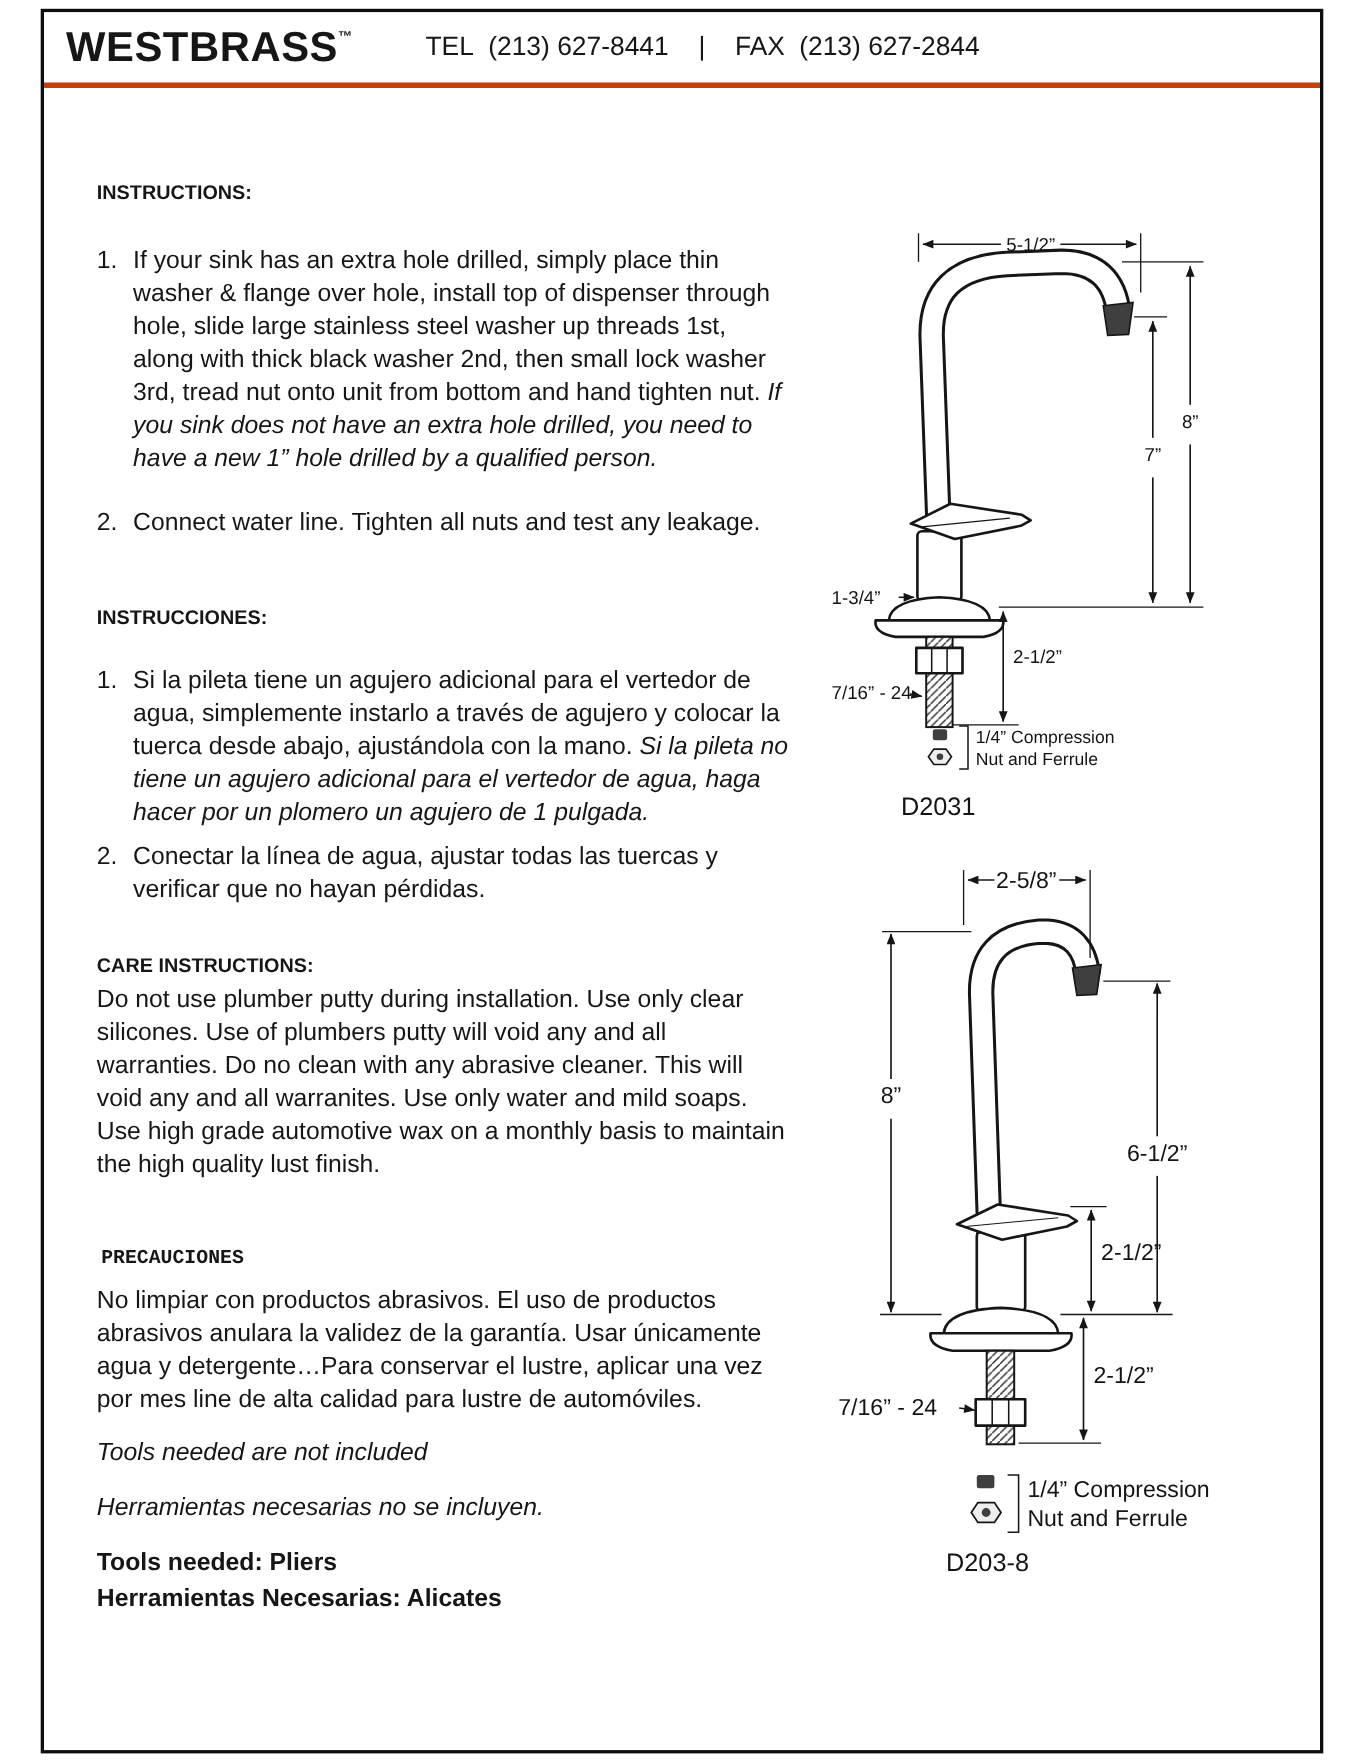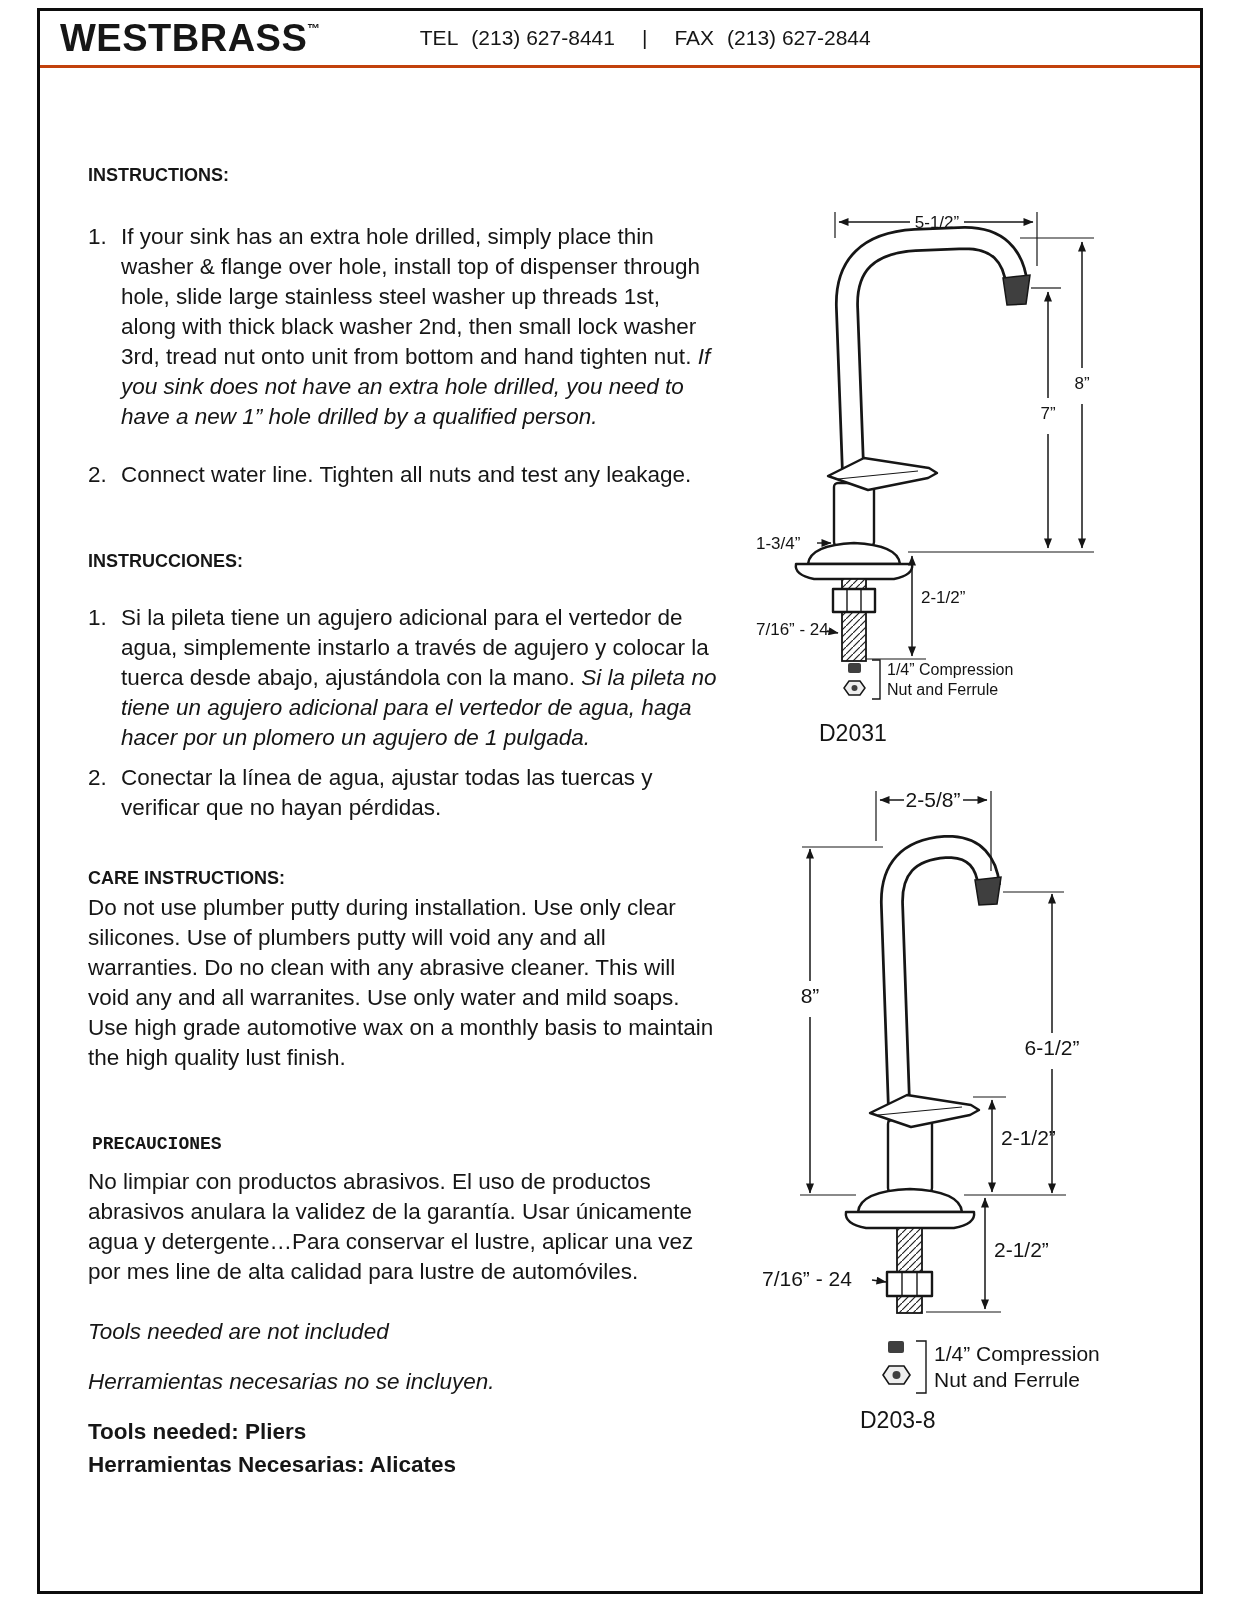--- a/index.html
+++ b/index.html
@@ -1,24 +1,24 @@
 <!DOCTYPE html>
 <html><head>
 <meta charset="utf-8">
 <style>
   * { box-sizing: border-box; margin: 0; padding: 0; }
   html,body { background:#ffffff; }
   body { font-family:"Liberation Sans","DejaVu Sans",sans-serif; color:#161616; }
   .page { position:relative; width:1236px; height:1600px; background:#fff; margin:0 auto; overflow:hidden; }
   .frame { position:absolute; left:37px; top:8px; width:1166px; height:1586px; border:3px solid #0d0d0d; }
 
-  .header { position:absolute; left:40px; top:11px; width:1160px; height:57px; border-bottom:3px solid #c2410c; display:flex; align-items:center; }
+  .header { position:absolute; left:40px; top:11px; width:1160px; height:69px; border-bottom:5px solid #c2410c; display:flex; align-items:center; }
   .brand { font-weight:700; font-size:38px; letter-spacing:.5px; padding-left:20px; white-space:nowrap; }
   .tm { font-size:13px; vertical-align:18px; font-weight:700; }
-  .contact { display:flex; align-items:center; gap:13px; font-size:21px; margin-left:99px; white-space:nowrap; }
+  .contact { display:flex; align-items:center; gap:13px; font-size:24px; margin-left:66px; white-space:nowrap; }
   .sep { margin:0 14px; }
 
   .titlebar { position:absolute; left:40px; top:71px; width:1160px; height:78px; border-bottom:3px solid #0d0d0d; display:grid; grid-template-columns:315px 490px 1fr; }
   .tb-part { padding:8px 0 0 47px; font-size:27px; line-height:1.25; }
   .tb-title { display:flex; align-items:center; justify-content:center; font-size:35px; font-weight:700; border-left:2px solid #0d0d0d; border-right:2px solid #0d0d0d; letter-spacing:.2px; }
   .tb-product { padding:7px 10px 0 13px; font-size:22px; line-height:1.35; }
   .tb-product > div { max-width:252px; }
 
   .left-col { position:absolute; left:88px; top:160px; width:632px; font-size:22.5px; line-height:30px; }
   .h { font-size:18px; font-weight:700; }
@@ -27,21 +27,21 @@
   .li p { flex:1; }
   em { }
   .mt-item1 { margin-top:32px; }
   .mt-item2 { margin-top:28px; }
   .es-h { margin-top:56px; }
   .mt-esitem1 { margin-top:27px; }
   .mt-esitem2 { margin-top:10px; }
   .care-h { margin-top:40px; }
   .prec-h { margin-top:56px; padding-left:4px;font-family:Liberation Mono, monospace; }
   .prec-p2 { margin-top:8px; }
-  .note1 { margin-top:30px; font-style:italic; }
+  .note1 { margin-top:18px; font-style:italic; }
   .note2 { margin-top:20px; font-style:italic; }
   .tool1 { margin-top:20px; font-weight:700; }
   .tool2 { margin-top:3px; font-weight:700; }
 
   .diag { position:absolute; }
   .diag text { font-family:"Liberation Sans","DejaVu Sans",sans-serif; fill:#141414; }
   .dimtext { font-size:17px; }
   .dimtext2 { font-size:21px; }
   .comptext { font-size:16px; }
   .modeltext { font-size:23px; }

